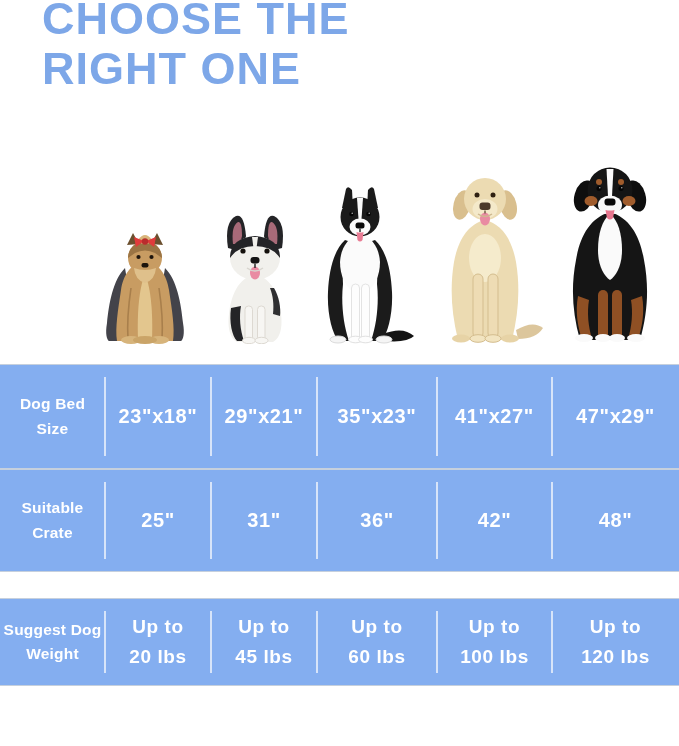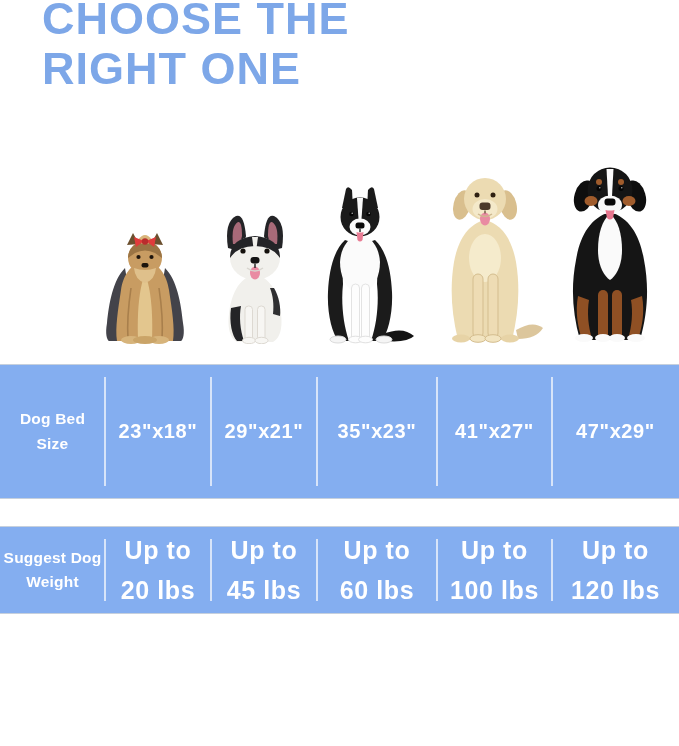--- a/index.html
+++ b/index.html
@@ -34,34 +34,34 @@
 
   
   .row{
     display:grid;
     grid-template-columns:105px 106px 106px 120px 115px 127px;
     background:var(--table-blue);
     position:relative;
     border-top:1px solid #c6d0dd;
     border-bottom:1px solid #c6d0dd;
   }
-  .row-1{height:135px;margin-bottom:27px}
+  .row-1{height:105px;}
   .row-2{height:103px;margin-bottom:26px}
   .row-3{height:88px}
   .cell{
     position:relative;display:flex;align-items:center;justify-content:center;
     text-align:center;color:var(--text-white);white-space:pre-line;
   }
   .cell:not(:first-child)::before{
     content:"";position:absolute;left:-1px;top:12px;bottom:12px;width:2px;
     background:var(--divider);
   }
   .cell.label{font-size:15.5px;font-weight:700;line-height:1.55;letter-spacing:.2px}
   .cell.value{font-size:20px;font-weight:700;letter-spacing:.6px}
-  .row-3 .cell.value{font-size:25px;line-height:1.6}
+  .row-3 .cell.value{font-size:19px;line-height:1.6}
 </style>
 </head>
 <body>
 
 <div class="page">
 
   <div class="hero">
     <h1 class="title">CHOOSE THE
 RIGHT ONE</h1>
 
@@ -207,20 +207,29 @@
     <div class="row row-1">
       <div class="cell label">Dog Bed
 Size</div>
       <div class="cell value">23"x18"</div>
       <div class="cell value">29"x21"</div>
       <div class="cell value">35"x23"</div>
       <div class="cell value">41"x27"</div>
       <div class="cell value">47"x29"</div>
     </div>
 
+    <div class="row row-2">
+      <div class="cell label">Suitable
+Crate</div>
+      <div class="cell value">25"</div>
+      <div class="cell value">31"</div>
+      <div class="cell value">36"</div>
+      <div class="cell value">42"</div>
+      <div class="cell value">48"</div>
+    </div>
 
     <div class="row row-3">
       <div class="cell label">Suggest Dog
 Weight</div>
       <div class="cell value">Up to
 20 lbs</div>
       <div class="cell value">Up to
 45 lbs</div>
       <div class="cell value">Up to
 60 lbs</div>

